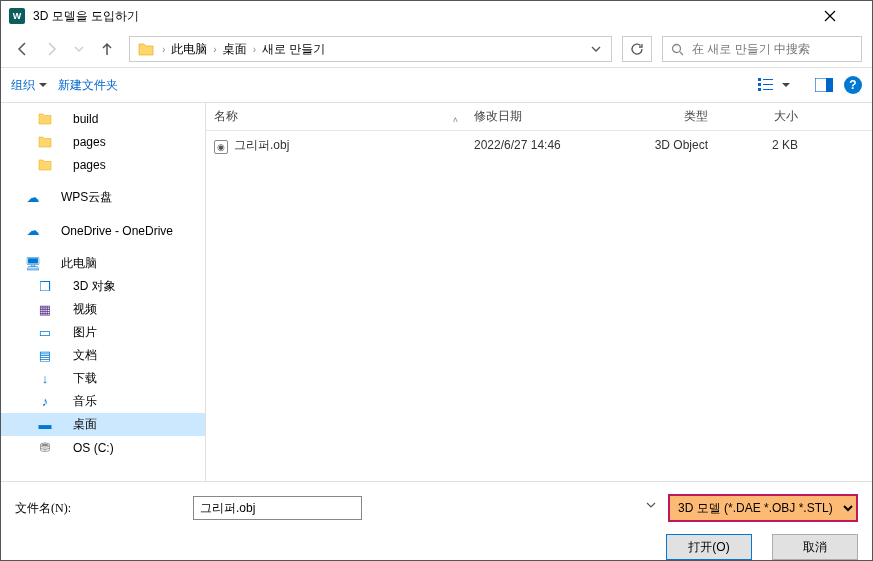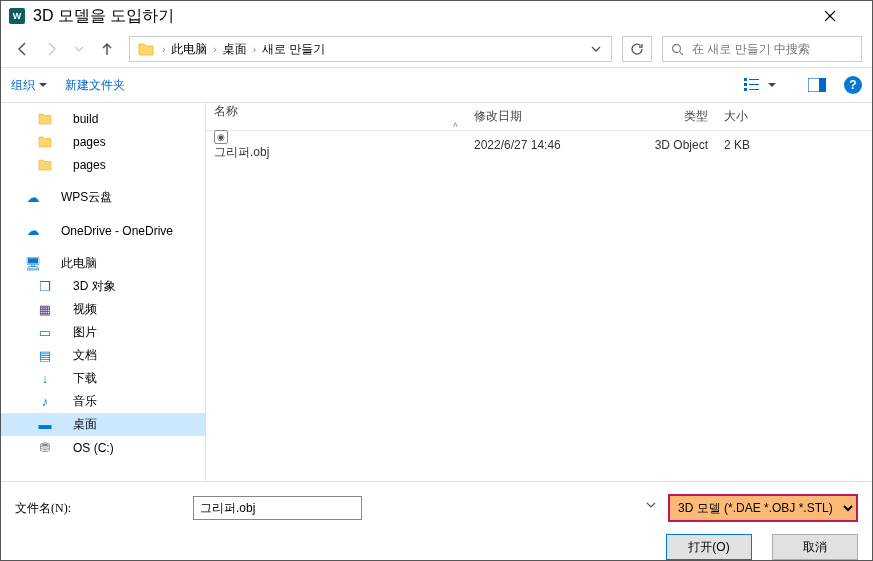--- a/index.html
+++ b/index.html
@@ -1,36 +1,36 @@
 <!DOCTYPE html>
 <html><head>
 <meta charset="utf-8">
 <style>
 * { margin: 0; padding: 0; box-sizing: border-box; font-family: "Segoe UI", "Microsoft YaHei", sans-serif; font-size: 12px; }
 body { background: #fff; width: 873px; height: 561px; border: 1px solid #555; overflow: hidden; }
 
 .titlebar { height: 30px; display: flex; align-items: center; padding: 0 8px; }
 .titlebar .app-icon { width: 16px; height: 16px; background: #0d5c5e; border-radius: 2px; color: #fff; display: flex; align-items: center; justify-content: center; font-size: 9px; font-weight: bold; margin-right: 8px; }
-.titlebar .title { flex: 1; font-size: 16px; color: #000; }
+.titlebar .title { flex: 1; font-size: 12px; color: #000; }
 .titlebar .close { width: 40px; text-align: center; cursor: pointer; font-size: 14px; }
 
 .navbar { height: 36px; display: flex; align-items: center; padding: 0 10px; gap: 4px; }
 .nav-btn { width: 24px; height: 24px; display: flex; align-items: center; justify-content: center; cursor: pointer; color: #666; }
 .nav-btn.disabled { color: #bbb; }
 .breadcrumb { flex: 1; height: 26px; border: 1px solid #ccc; display: flex; align-items: center; padding: 0 4px; margin: 0 6px; }
 .breadcrumb .folder-icon { color: #ffc83d; font-size: 14px; margin: 0 4px;}
 .breadcrumb .sep { color: #888; margin: 0 4px; font-size: 10px; }
 .breadcrumb .crumb { padding: 0 2px; cursor: pointer; }
 .breadcrumb .spacer { flex: 1; }
 .breadcrumb .dd { color: #555; padding: 0 6px; cursor: pointer; }
 .refresh { width: 30px; height: 26px; border: 1px solid #ccc; display: flex; align-items: center; justify-content: center; cursor: pointer; margin-right: 6px; }
 .search { width: 200px; height: 26px; border: 1px solid #ccc; display: flex; align-items: center; padding: 0 8px; color: #777; }
 .search .sicn { margin-right: 8px; }
 
-.toolbar { height: 36px; border-top: 1px solid #e0e0e0; border-bottom: 1px solid #e0e0e0; display: flex; align-items: center; padding: 0 10px; gap: 18px; }
+.toolbar { height: 36px; border-top: 1px solid #e0e0e0; border-bottom: 1px solid #e0e0e0; display: flex; align-items: center; padding: 0 10px; gap: 11px; }
 .toolbar .tb-item { color: #0066cc; cursor: pointer; display: flex; align-items: center; gap: 4px; }
 .toolbar .spacer { flex: 1; }
 .toolbar .view-btn { color: #333; cursor: pointer; display: flex; align-items: center; }
 .toolbar .help { width: 18px; height: 18px; border-radius: 50%; background: #0078d4; color: #fff; display: flex; align-items: center; justify-content: center; font-weight: bold; cursor: pointer; }
 
 .body-area { display: flex; height: 378px; }
 .sidebar { width: 205px; border-right: 1px solid #e0e0e0; overflow-y: auto; padding-top: 4px; }
 .tree-item { height: 23px; display: flex; align-items: center; padding-left: 24px; cursor: pointer; gap: 20px; }
 .tree-item.indent { padding-left: 36px; }
 .tree-item.selected { background: #cce8ff; }
@@ -45,24 +45,24 @@
 .pic { color: #0078d4; }
 .doc { color: #0078d4; }
 .dl { color: #0078d4; }
 .music { color: #0078d4; }
 .desk { color: #0078d4; }
 .drive { color: #888; }
 
 .filelist { flex: 1; }
 .fl-header { height: 28px; display: flex; align-items: center; border-bottom: 1px solid #e8e8e8; color: #444; }
 .fl-header .col { padding: 0 8px; }
-.col-name { width: 260px; display:flex; align-items:flex-start;flex-direction:column; }
+.col-name { width: 260px; display:flex; align-items:flex-end; }
 .col-date { width: 140px; }
 .col-type { width: 110px; text-align: right; }
-.col-size { width: 90px; }
+.col-size { width: 90px; text-align: right; }
 .fl-header .sort { margin-left: auto; color: #888; font-size: 9px; }
 .fl-row { height: 28px; display: flex; align-items: center; color: #333; cursor: pointer; }
 .fl-row .col { padding: 0 8px; }
 .fl-row .file-icn { color: #555; margin-right: 6px; border: 1px solid #888; width: 14px; height: 14px; display: inline-flex; align-items: center; justify-content: center; font-size: 9px; border-radius: 2px; }
 
 .footer { border-top: 1px solid #e0e0e0; padding: 12px 14px 14px 14px; }
 .row1 { display: flex; align-items: center; gap: 8px; margin-bottom: 12px; }
 .row1 .lbl { width: 170px; text-align: left; font-family: Liberation Serif, serif; }
 .row1 input { flex: 1; height: 24px; border: 1px solid #888; padding: 0 6px; }
 .row1 .dd-wrap { position: relative; }

